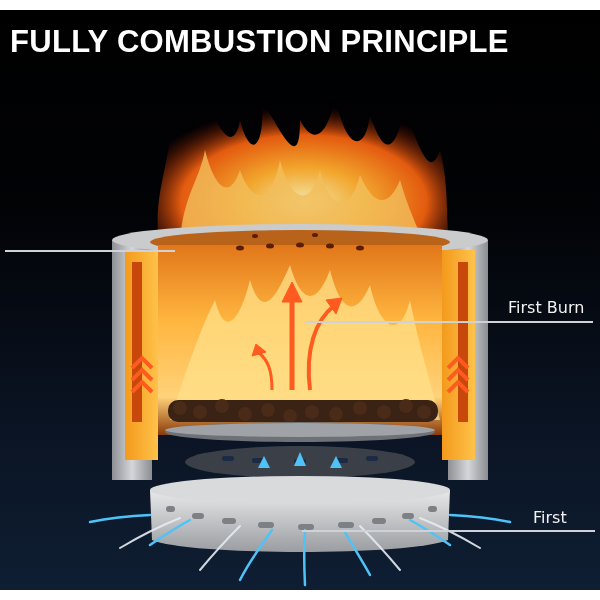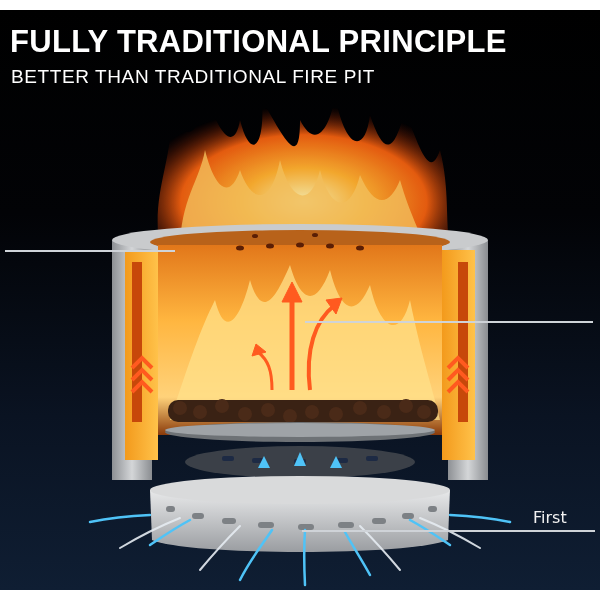--- a/index.html
+++ b/index.html
@@ -149,22 +149,22 @@
       <path d="M200 570 C215 552 228 538 240 526"></path>
       <path d="M400 570 C385 552 372 538 360 526"></path>
     </g>
     <g fill="#4fc3f7">
       <polygon points="258,468 264,456 270,468"></polygon>
         <polygon points="294,466 300,452 306,466"></polygon>
         <polygon points="330,468 336,456 342,468"></polygon>
     </g>
   </svg>
 
-  <div class="title">FULLY TRADITIONAL PRINCIPLE</div>
-  <div class="subtitle">BETTER THAN TRADITIONAL FIRE PIT</div>
+  <div class="title">FULLY COMBUSTION PRINCIPLE</div>
 
   <div class="leader" style="left:5px;top:240px;width:170px;"></div>
 
+  <div class="label" style="left:508px;top:288px;">First Burn</div>
   <div class="leader" style="left:305px;top:311px;width:288px;"></div>
 
   <div class="label" style="left:533px;top:498px;">First</div>
   <div class="leader" style="left:302px;top:520px;width:293px;"></div>
 </div>
 
 </body></html>

